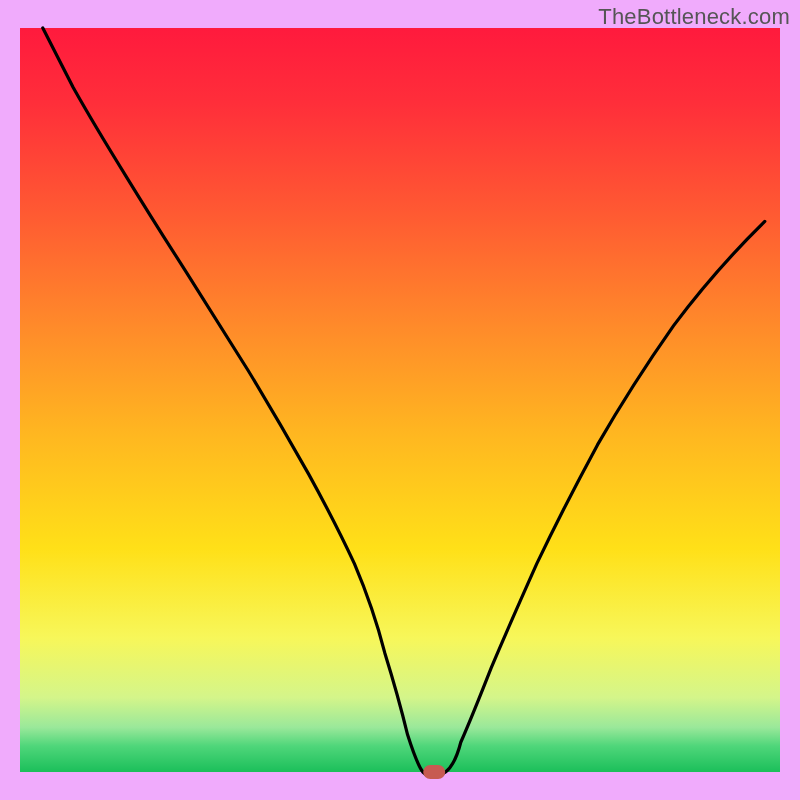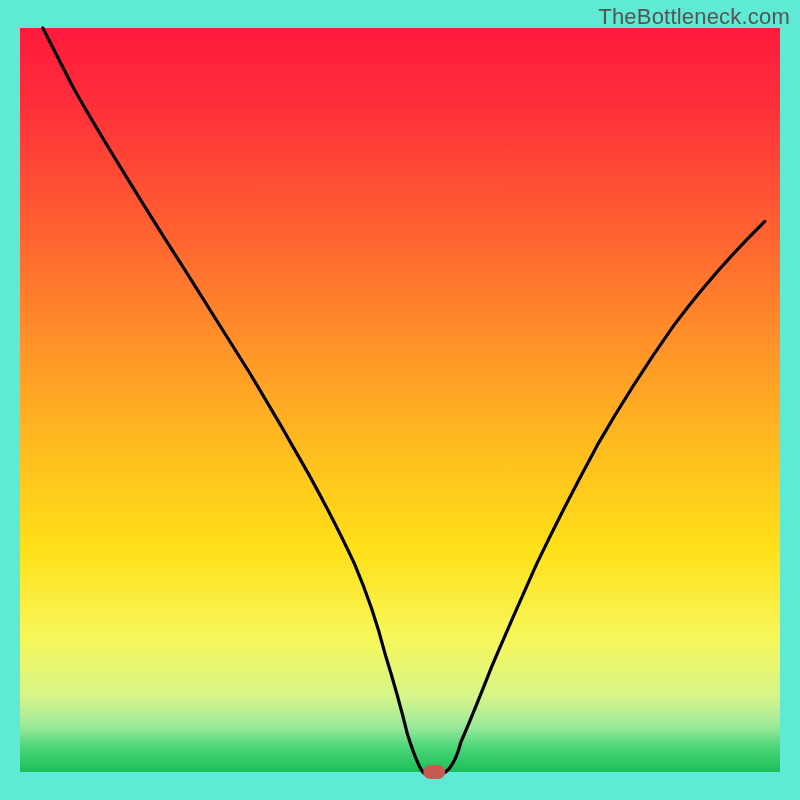--- a/index.html
+++ b/index.html
@@ -8,21 +8,21 @@
     background: #000;
     width: 800px;
     height: 800px;
     overflow: hidden;
     font-family: Arial, Helvetica, sans-serif;
   }
   .stage {
     position: relative;
     width: 800px;
     height: 800px;
-    background: #5eead4;
+    background: #f0abfc;
   }
   .watermark {
     position: absolute;
     top: 4px;
     right: 10px;
     color: #555;
     font-size: 22px;
     font-weight: 500;
     z-index: 5;
     letter-spacing: 0.2px;

